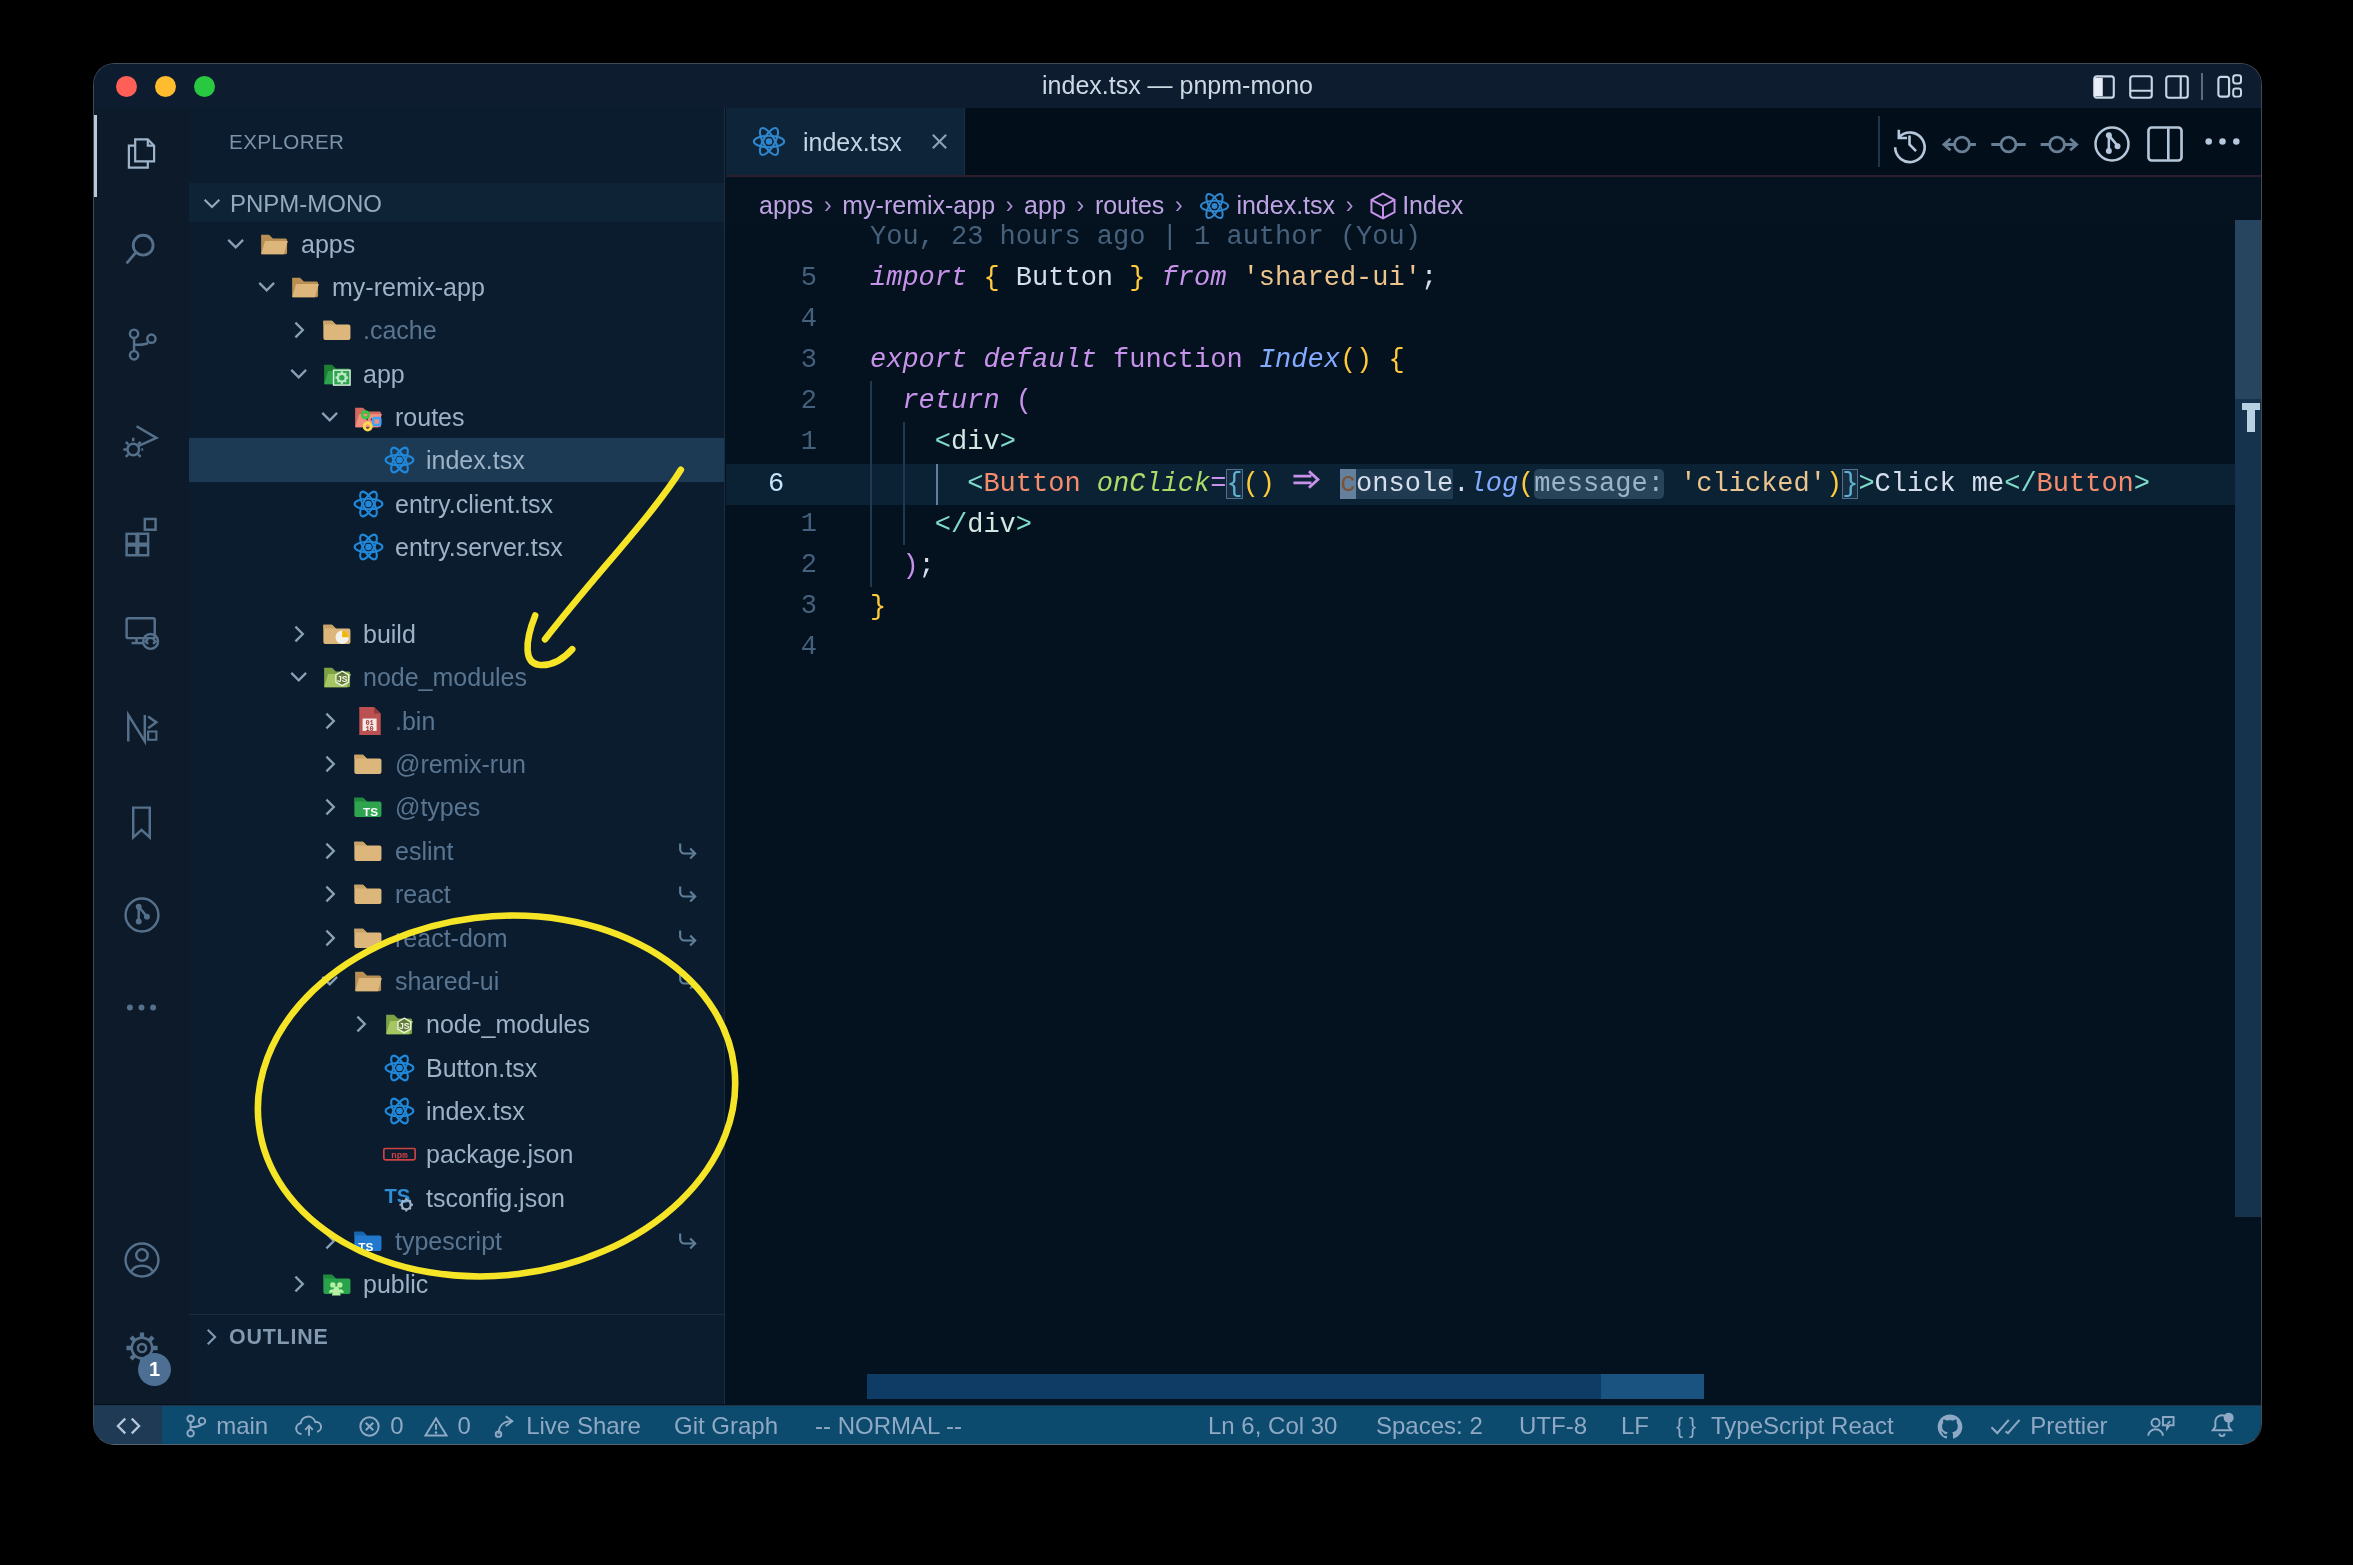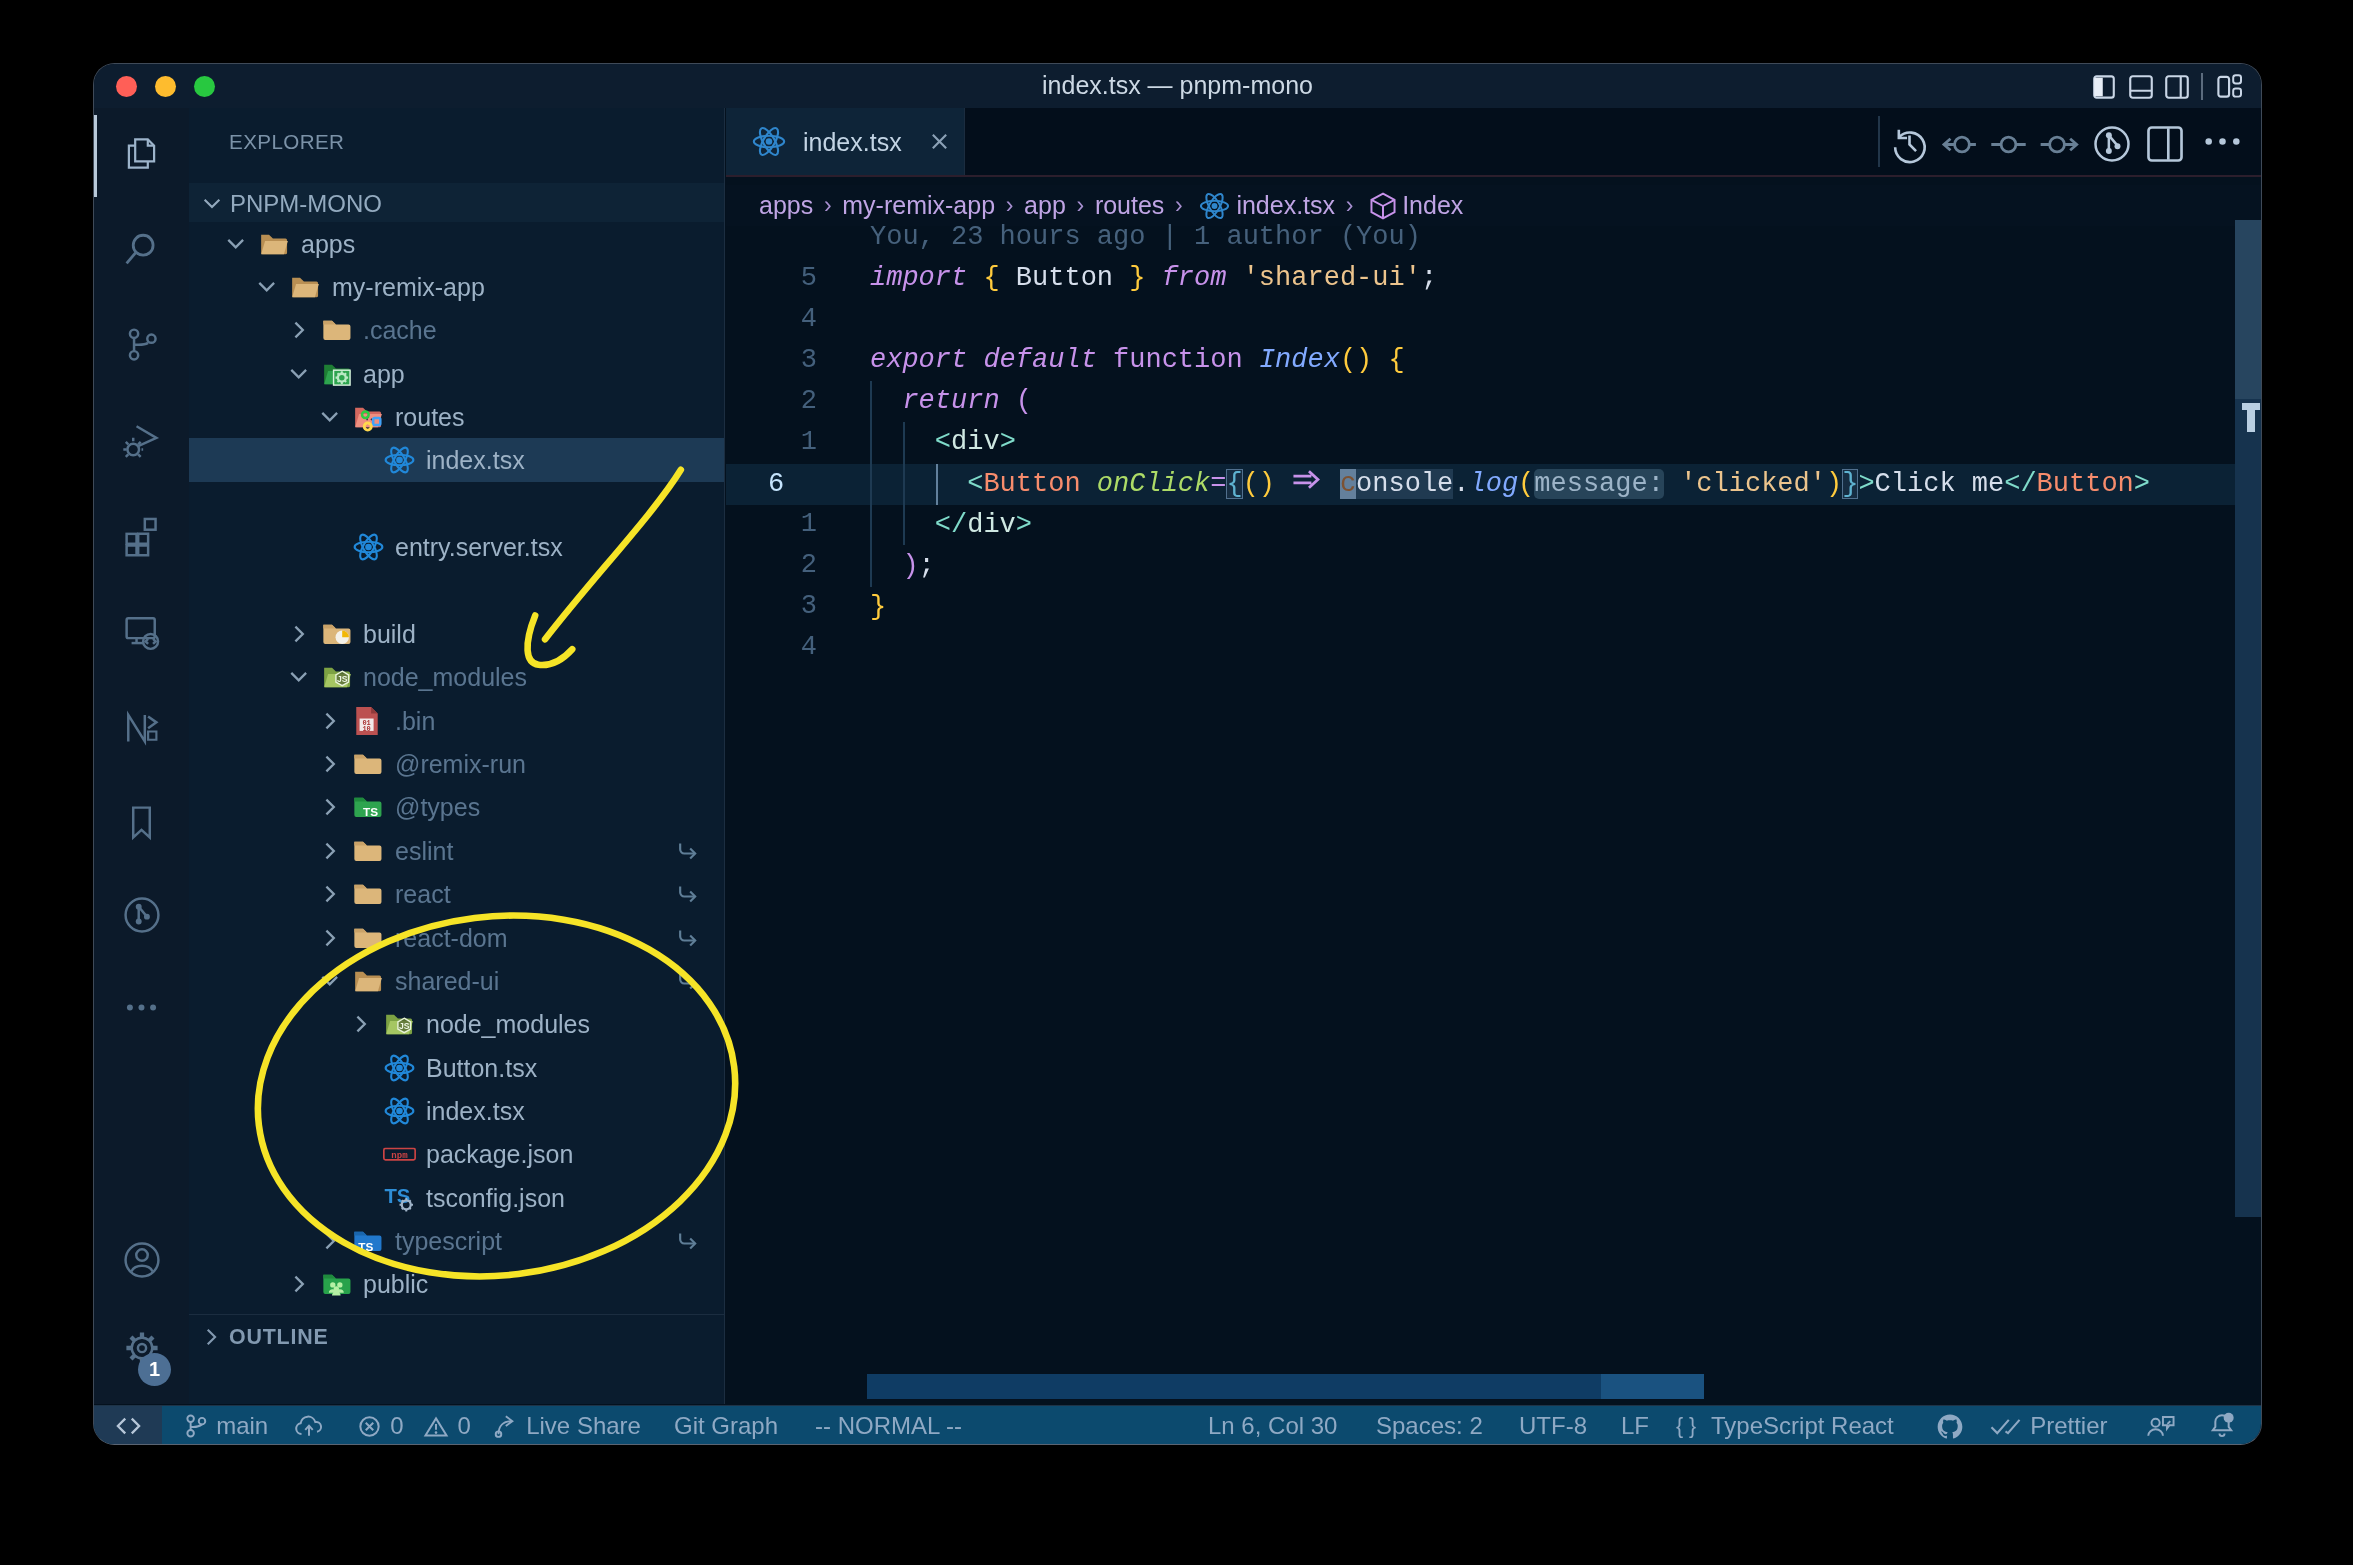--- a/index.html
+++ b/index.html
@@ -18,21 +18,21 @@
 #sidebar{position:absolute;left:95px;top:44px;width:536px;height:1296px;background:#0a1c2e;border-right:1.6px solid #1c2e41}
 #sbhead{position:absolute;left:0;top:0;width:100%;height:72px}
 #sbhead .t{position:absolute;left:40px;top:22px;font-size:20.6px;letter-spacing:0.4px;color:#7b92a8}
 #pnpmrow{position:absolute;left:0;top:75px;width:100%;height:39px;background:#0e2336}
 #tree{position:absolute;left:0;top:0;width:100%;height:100%}
 .row{position:absolute;left:0;width:100%;height:44px}
 .row .lbl{position:absolute;top:50%;transform:translateY(-50%);font-size:25px;color:#9db2c6;white-space:nowrap}
 .row.dim .lbl{color:#5a7590}
 .rowsel{position:absolute;left:0;width:100%;height:44px;background:#1d3a55}
 .chev{position:absolute;top:50%;transform:translateY(-50%)}
-.icb{position:absolute;top:50%;transform:translateY(-50%);width:33px;height:33px;display:flex;align-items:center;justify-content:flex-start}
+.icb{position:absolute;top:50%;transform:translateY(-50%);width:33px;height:33px;display:flex;align-items:center;justify-content:flex-end}
 .sym{position:absolute;left:487px;top:50%;transform:translateY(-50%)}
 .shead{position:absolute;left:0;width:100%;border-top:1.6px solid #1b2d40}
 .shead .t{position:absolute;left:40px;top:10px;font-size:21.4px;font-weight:bold;letter-spacing:0.8px;color:#8299b0}
 
 #editor{position:absolute;left:632px;top:44px;width:1537px;height:1296px;background:#04111e}
 #tabbar{position:absolute;left:0;top:0;width:100%;height:67px;background:#030e1b}
 #tab1{position:absolute;left:0;top:0;width:239px;height:67px;background:#0e2438;border-right:1.6px solid #1b2c3f}
 #tab1 .lbl{position:absolute;left:77px;top:20px;font-size:25px;color:#c3d4e4}
 #tabline{position:absolute;left:0;top:67px;width:100%;height:1.6px;background:#2c1e2c}
 #crumbs{position:absolute;left:0;top:77px;width:100%;height:41px;background:#051220}
@@ -308,20 +308,33 @@
               <g stroke="#2188d9" stroke-width="2.8" fill="none">
                 <ellipse rx="18.5" ry="7"></ellipse>
                 <ellipse rx="18.5" ry="7" transform="rotate(60)"></ellipse>
                 <ellipse rx="18.5" ry="7" transform="rotate(120)"></ellipse>
               </g>
               <circle r="4.4" fill="#2188d9"></circle>
             </svg>
           </span>
           <span class="lbl" style="left:237px">index.tsx</span>
         </div>
+    <div class="row" style="top:374px">
+          <span class="icb" style="left:163px">
+            <svg width="36" height="33" viewBox="-22 -20 44 40">
+              <g stroke="#2188d9" stroke-width="2.8" fill="none">
+                <ellipse rx="18.5" ry="7"></ellipse>
+                <ellipse rx="18.5" ry="7" transform="rotate(60)"></ellipse>
+                <ellipse rx="18.5" ry="7" transform="rotate(120)"></ellipse>
+              </g>
+              <circle r="4.4" fill="#2188d9"></circle>
+            </svg>
+          </span>
+          <span class="lbl" style="left:206px">entry.client.tsx</span>
+        </div>
     <div class="row" style="top:417px">
           <span class="icb" style="left:163px">
             <svg width="36" height="33" viewBox="-22 -20 44 40">
               <g stroke="#2188d9" stroke-width="2.8" fill="none">
                 <ellipse rx="18.5" ry="7"></ellipse>
                 <ellipse rx="18.5" ry="7" transform="rotate(60)"></ellipse>
                 <ellipse rx="18.5" ry="7" transform="rotate(120)"></ellipse>
               </g>
               <circle r="4.4" fill="#2188d9"></circle>
             </svg>

